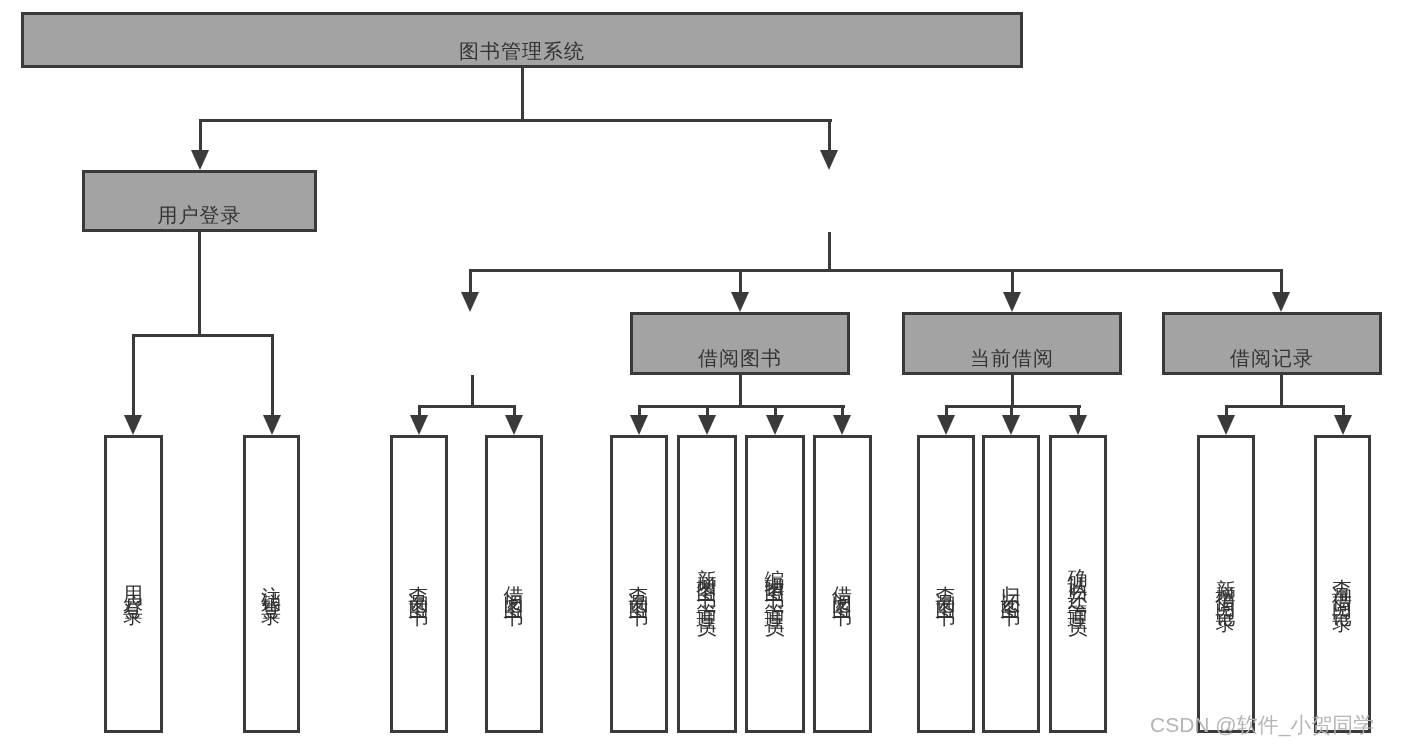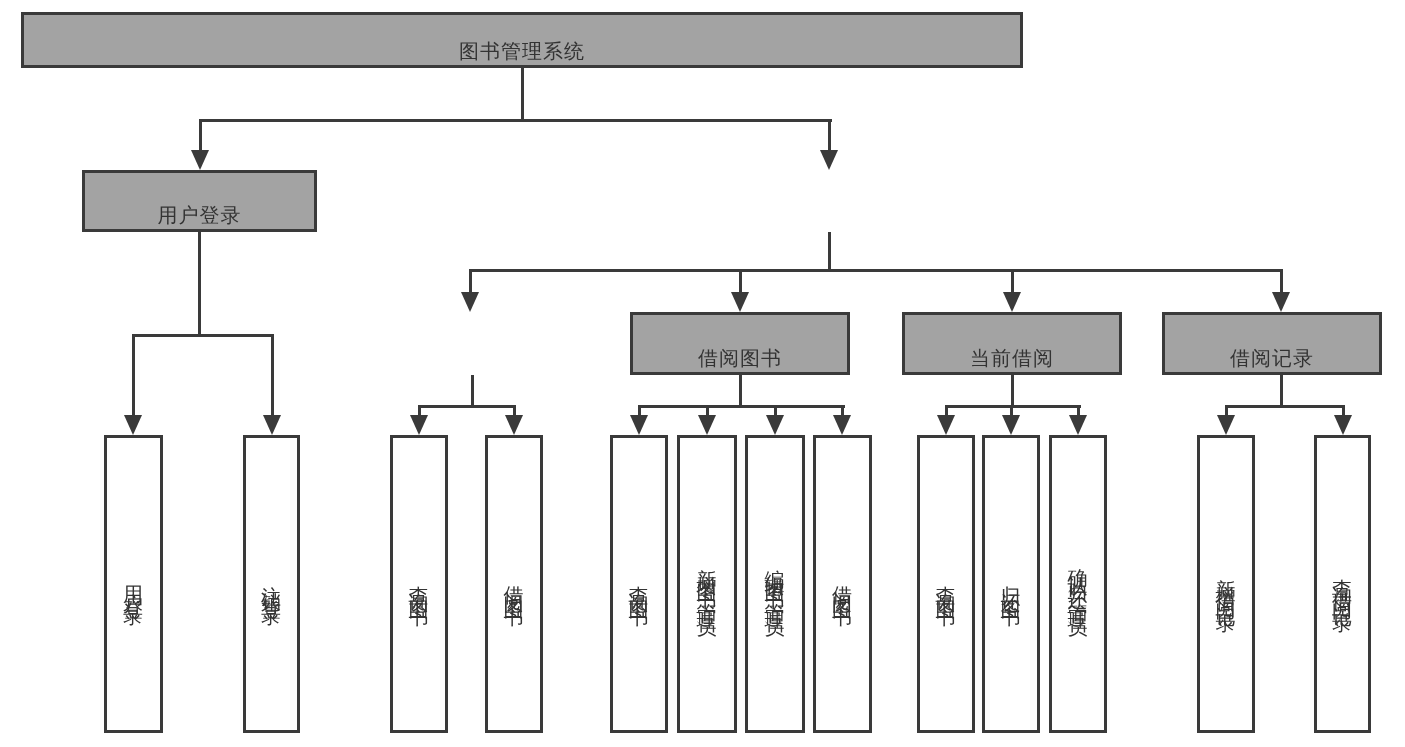--- a/index.html
+++ b/index.html
@@ -180,14 +180,15 @@
     <span class="vlabel">确认归还（管理员）</span>
   </div>
 
   <div class="vbox" style="left:1197px;width:58px;">
     <span class="vlabel">新增借阅记录</span>
   </div>
   <div class="vbox" style="left:1314px;width:57px;">
     <span class="vlabel">查询借阅记录</span>
   </div>
 
+  <div class="watermark">CSDN @软件_小贺同学</div>
 
 </div>
 
 </body></html>

